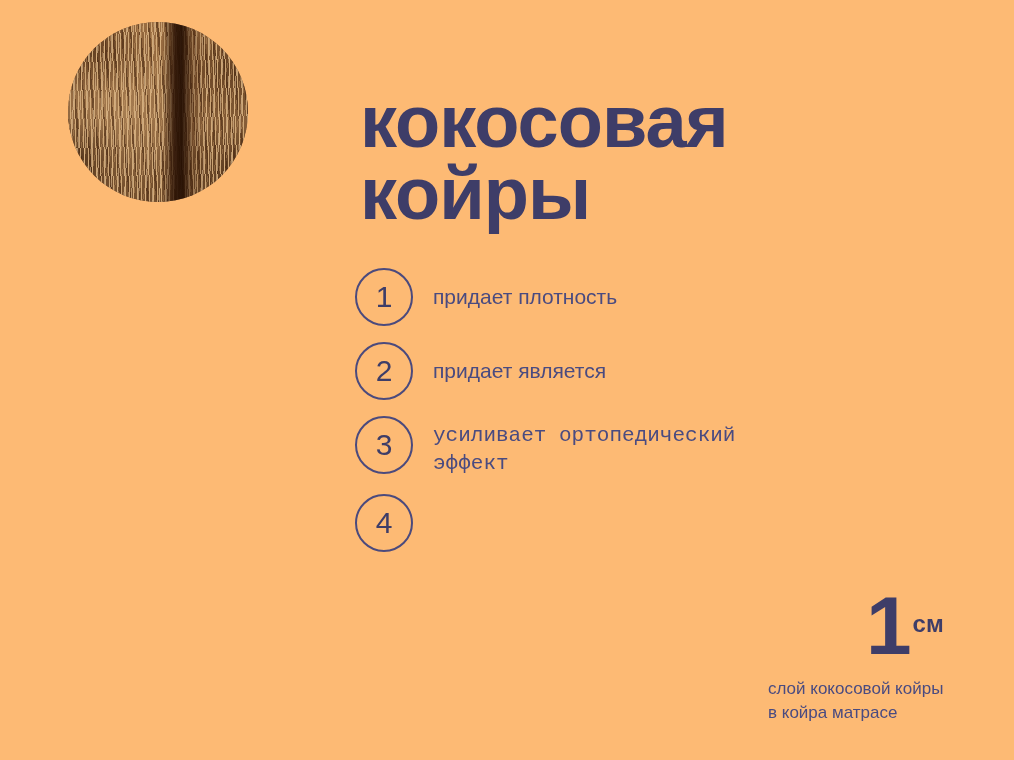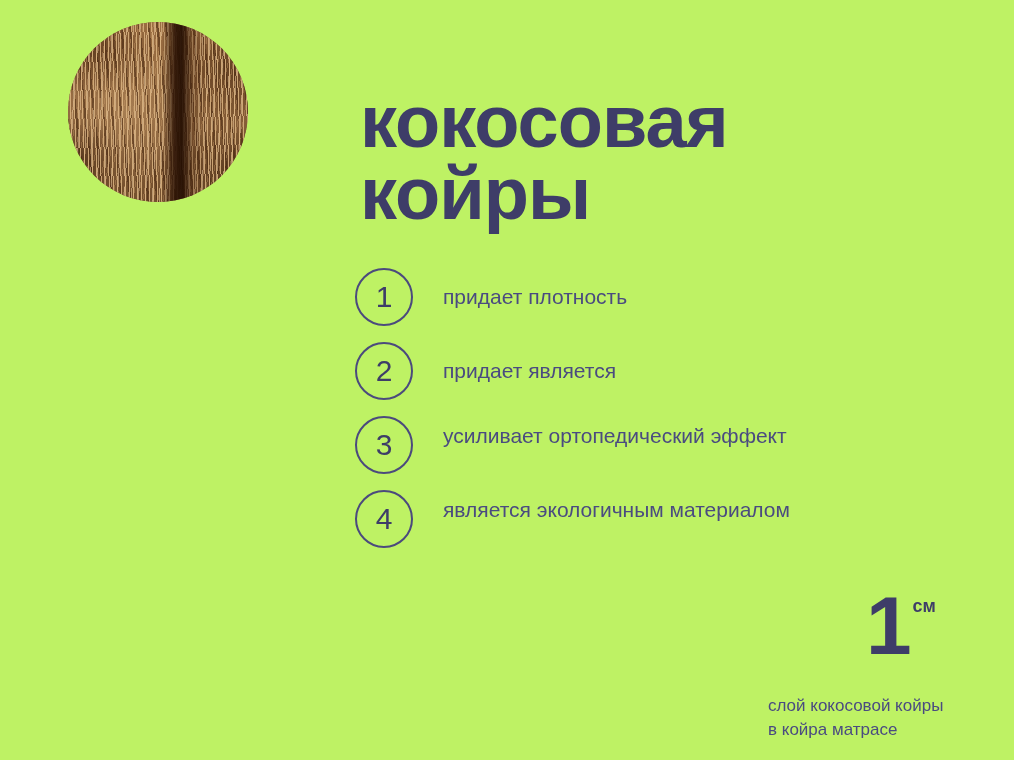--- a/index.html
+++ b/index.html
@@ -10,21 +10,21 @@
     width: 1014px;
     height: 760px;
     background: #dcdaef;
     font-family: "Liberation Sans", sans-serif;
     overflow: hidden;
   }
   .slide {
     position: relative;
     width: 1014px;
     height: 760px;
-    background: #bef264;
+    background: #fdba74;
   }
 
   
   .photo-circle {
     position: absolute;
     left: 68px;
     top: 22px;
     width: 180px;
     height: 180px;
     border-radius: 50%;
@@ -116,29 +116,30 @@
     display: flex;
     align-items: center;
     justify-content: center;
     color: #3e3d68;
     font-size: 30px;
     font-weight: normal;
     line-height: 1;
     box-sizing: border-box;
   }
   .item-text {
-    margin-left: 30px;
+    margin-left: 20px;
     color: #4a4b80;
     font-size: 21px;
     line-height: 1.33;
     padding-top: 15px;
     max-width: 360px;
   }
   .list-item.two-line .item-text {
     padding-top: 6px;
+    font-family: Liberation Mono, monospace;
   }
 
   
   .callout {
     position: absolute;
     left: 768px;
     top: 592px;
     width: 200px;
   }
   .callout-number-row {
@@ -150,28 +151,28 @@
   }
   .callout-number {
     color: #3e3d68;
     font-size: 82px;
     font-weight: bold;
     line-height: 0.82;
     letter-spacing: -2px;
   }
   .callout-unit {
     color: #3e3d68;
-    font-size: 18px;
+    font-size: 24px;
     font-weight: bold;
     line-height: 1;
     margin-left: 3px;
-    margin-top: 5px;
+    margin-top: 20px;
   }
   .callout-caption {
-    margin-top: 24px;
+    margin-top: 7px;
     color: #4a4b80;
     font-size: 17px;
     line-height: 1.4;
     text-align: left;
   }
   .callout-caption span {
     display: block;
   }
 </style>
 </head>
@@ -208,21 +209,20 @@
       <div class="num-circle">
         <span>3</span>
       </div>
       <div class="item-text">усиливает ортопедический эффект</div>
     </div>
 
     <div class="list-item two-line">
       <div class="num-circle">
         <span>4</span>
       </div>
-      <div class="item-text">является экологичным материалом</div>
     </div>
 
   </div>
 
   <div class="callout">
     <div class="callout-number-row">
       <span class="callout-number">1</span>
       <span class="callout-unit">см</span>
     </div>
     <div class="callout-caption">

